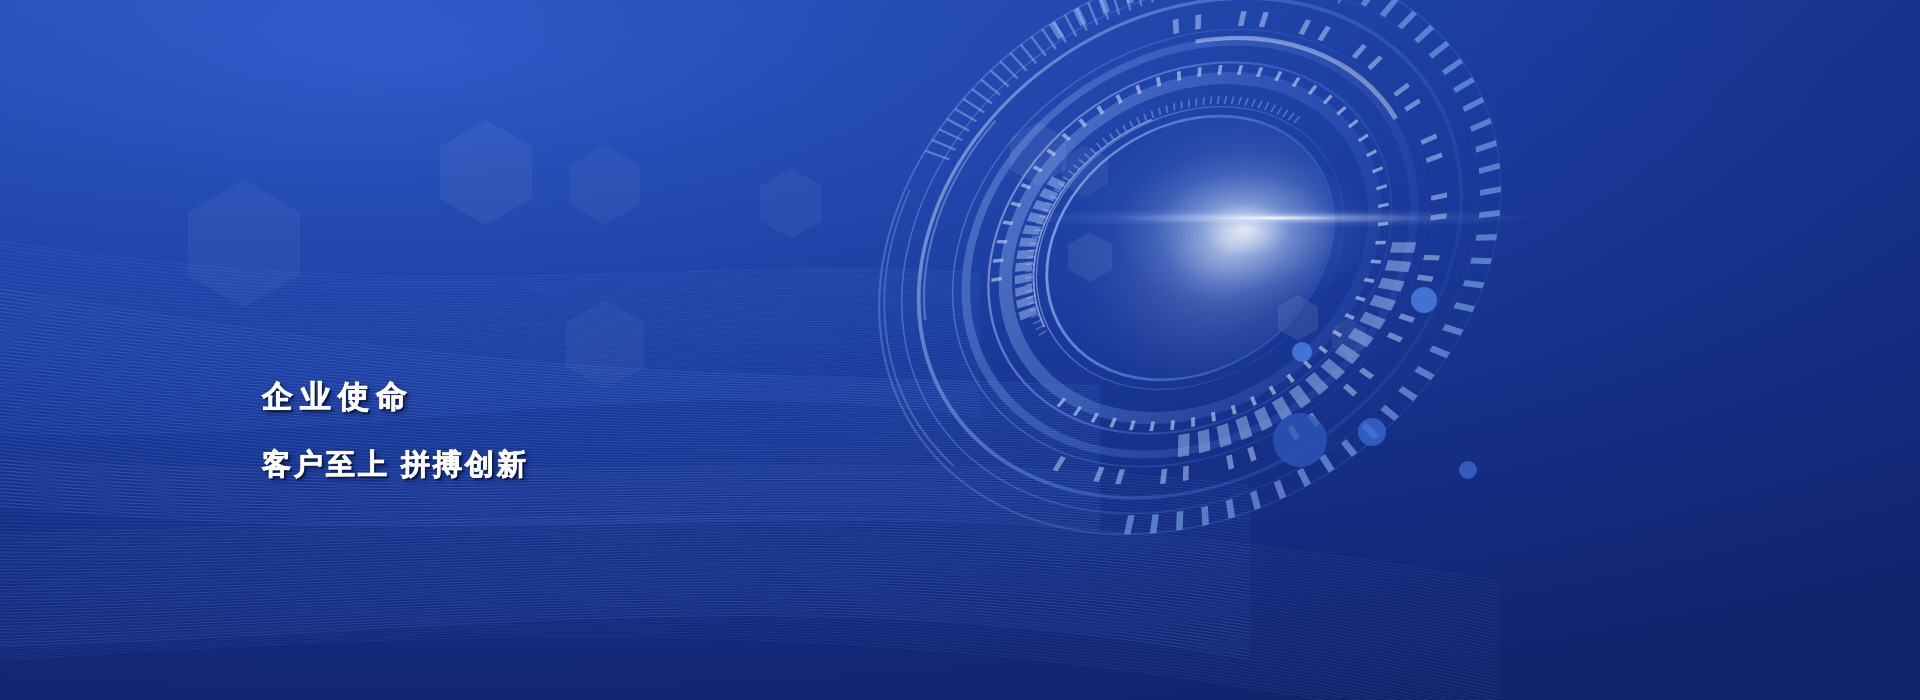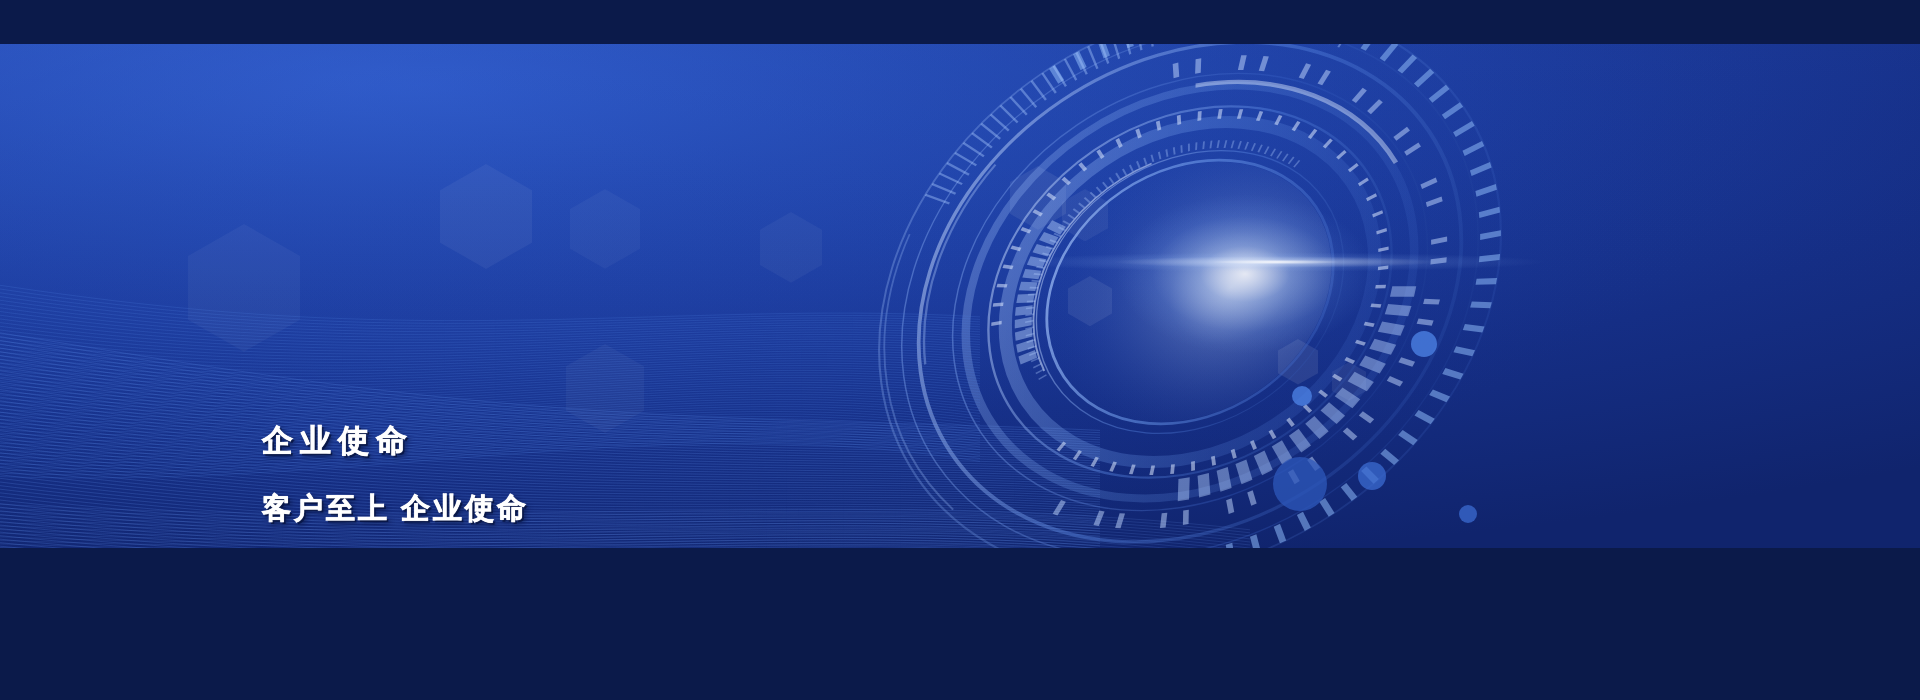--- a/index.html
+++ b/index.html
@@ -8,25 +8,24 @@
     padding: 0;
     background: #0b1a4a;
   }
   body {
     font-family: "Liberation Sans", sans-serif;
   }
 
   #banner {
     position: relative;
     width: 1920px;
-    height: 504px;
+    height: 700px;
     overflow: hidden;
     background: radial-gradient(ellipse 120% 100% at 22% 8%,
                   #2a55c4 0%, #2146ae 22%, #1b3a9c 45%, #152e85 70%, #10246d 100%);
-    margin-top: 44px;
   }
 
   .layer {
     position: absolute;
     inset: 0;
     pointer-events: none;
   }
 
   
   .hex {
@@ -691,16 +690,16 @@
         <path d="M -40 347 L -14.5 418.7 L 11.0 419.8 L 36.5 420.6 L 62.0 421.2 L 87.5 421.5 L 113.0 421.6 L 138.5 421.4 L 164.0 421.0 L 189.5 420.4 L 215.0 419.6 L 240.5 418.6 L 266.0 417.4 L 291.5 416.0 L 317.0 414.5 L 342.5 412.9 L 368.0 411.1 L 393.5 409.2 L 419.0 407.3 L 444.5 405.4 L 470.0 403.4 L 495.5 401.5 L 521.0 399.6 L 546.5 397.8 L 572.0 396.1 L 597.5 394.5 L 623.0 393.1 L 648.5 391.9 L 674.0 390.9 L 699.5 390.2 L 725.0 389.7 L 750.5 389.5 L 776.0 389.7 L 801.5 390.2 L 827.0 391.2 L 852.5 392.5 L 878.0 394.2 L 903.5 396.4 L 929.0 399.1 L 954.5 402.2 L 980.0 405.9"></path>
         <path d="M -40 350.20000000000005 L -14.5 422.1 L 11.0 423.1 L 36.5 423.8 L 62.0 424.3 L 87.5 424.6 L 113.0 424.6 L 138.5 424.4 L 164.0 424.0 L 189.5 423.3 L 215.0 422.4 L 240.5 421.4 L 266.0 420.1 L 291.5 418.7 L 317.0 417.1 L 342.5 415.4 L 368.0 413.6 L 393.5 411.7 L 419.0 409.8 L 444.5 407.8 L 470.0 405.9 L 495.5 403.9 L 521.0 402.0 L 546.5 400.2 L 572.0 398.5 L 597.5 396.9 L 623.0 395.5 L 648.5 394.3 L 674.0 393.3 L 699.5 392.6 L 725.0 392.1 L 750.5 392.0 L 776.0 392.2 L 801.5 392.8 L 827.0 393.7 L 852.5 395.1 L 878.0 396.9 L 903.5 399.1 L 929.0 401.8 L 954.5 405.0 L 980.0 408.7"></path>
         <path d="M -40 353.4 L -14.5 425.4 L 11.0 426.4 L 36.5 427.1 L 62.0 427.5 L 87.5 427.7 L 113.0 427.7 L 138.5 427.4 L 164.0 426.9 L 189.5 426.2 L 215.0 425.2 L 240.5 424.1 L 266.0 422.8 L 291.5 421.3 L 317.0 419.7 L 342.5 418.0 L 368.0 416.1 L 393.5 414.2 L 419.0 412.3 L 444.5 410.3 L 470.0 408.3 L 495.5 406.3 L 521.0 404.4 L 546.5 402.5 L 572.0 400.8 L 597.5 399.3 L 623.0 397.9 L 648.5 396.7 L 674.0 395.7 L 699.5 395.0 L 725.0 394.6 L 750.5 394.5 L 776.0 394.7 L 801.5 395.3 L 827.0 396.3 L 852.5 397.7 L 878.0 399.5 L 903.5 401.8 L 929.0 404.6 L 954.5 407.9 L 980.0 411.6"></path>
         <path d="M -40 356.6 L -14.5 428.8 L 11.0 429.6 L 36.5 430.3 L 62.0 430.7 L 87.5 430.8 L 113.0 430.7 L 138.5 430.3 L 164.0 429.8 L 189.5 429.0 L 215.0 428.0 L 240.5 426.8 L 266.0 425.5 L 291.5 424.0 L 317.0 422.3 L 342.5 420.5 L 368.0 418.6 L 393.5 416.7 L 419.0 414.7 L 444.5 412.7 L 470.0 410.7 L 495.5 408.7 L 521.0 406.7 L 546.5 404.9 L 572.0 403.2 L 597.5 401.6 L 623.0 400.2 L 648.5 399.0 L 674.0 398.1 L 699.5 397.4 L 725.0 397.0 L 750.5 396.9 L 776.0 397.2 L 801.5 397.8 L 827.0 398.9 L 852.5 400.3 L 878.0 402.2 L 903.5 404.6 L 929.0 407.4 L 954.5 410.7 L 980.0 414.5"></path>
         <path d="M -40 359.8 L -14.5 432.1 L 11.0 432.9 L 36.5 433.5 L 62.0 433.8 L 87.5 433.9 L 113.0 433.7 L 138.5 433.3 L 164.0 432.7 L 189.5 431.8 L 215.0 430.8 L 240.5 429.6 L 266.0 428.2 L 291.5 426.6 L 317.0 424.9 L 342.5 423.1 L 368.0 421.2 L 393.5 419.2 L 419.0 417.1 L 444.5 415.1 L 470.0 413.1 L 495.5 411.1 L 521.0 409.1 L 546.5 407.3 L 572.0 405.6 L 597.5 404.0 L 623.0 402.6 L 648.5 401.4 L 674.0 400.5 L 699.5 399.8 L 725.0 399.4 L 750.5 399.4 L 776.0 399.7 L 801.5 400.4 L 827.0 401.5 L 852.5 403.0 L 878.0 404.9 L 903.5 407.3 L 929.0 410.2 L 954.5 413.5 L 980.0 417.4"></path>
       </g>
   </svg>
 
   <div id="text-block">
     <div class="mission-title">企业使命</div>
-    <div class="mission-line">客户至上  企业使命</div>
+    <div class="mission-line">客户至上  拼搏创新</div>
   </div>
 
 </div>
 
 </body></html>

